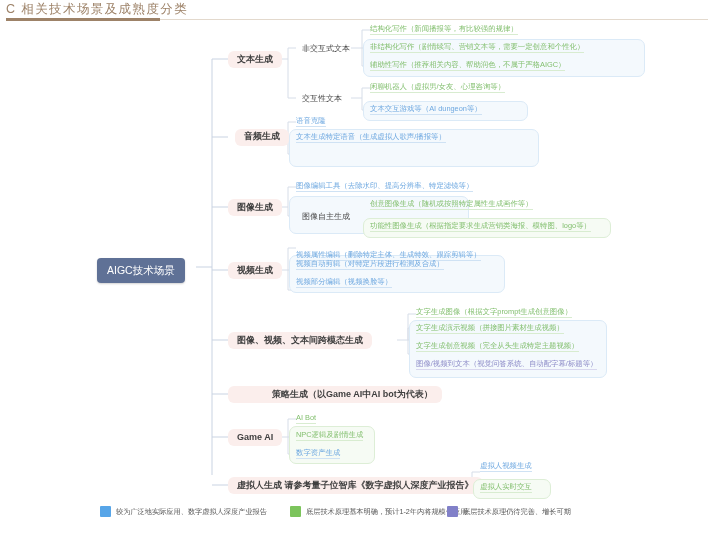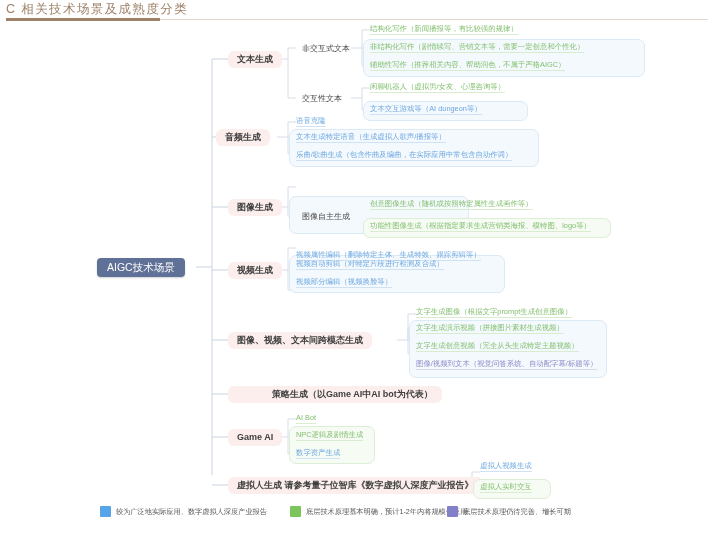--- a/index.html
+++ b/index.html
@@ -66,21 +66,21 @@
     align-items: center;
   }
 
   
   .node.root {
     background: #5f7196;
     color: #ffffff;
     border-radius: 4px;
     font-size: 10.5px;
     padding: 0 10px;
-    height: 19px;
+    height: 25px;
     box-shadow: 0 1px 2px rgba(0,0,0,0.18);
   }
 
   
   .node.l2 {
     background: #fbeeec;
     color: #3f3f3f;
     border-radius: 6px;
     font-size: 9px;
     font-weight: bold;
@@ -241,46 +241,43 @@
 
   <div class="leaf" style="left:370px; top:61px;">
     <span class="c-green">闲聊机器人（虚拟男/女友、心理咨询等）</span>
     <span class="underline u-green"></span>
   </div>
   <div class="leaf" style="left:370px; top:83px;">
     <span class="c-blue">文本交互游戏等（AI dungeon等）</span>
     <span class="underline u-blue"></span>
   </div>
 
-  <div class="node l2" style="left:216px; top:107px;">
+  <div class="node l2" style="left:235px; top:107px;font-family:Liberation Mono, monospace;">
     <span>音频生成</span>
   </div>
 
   <div class="panel blue" style="left:289px; top:107px; width:250px; height:38px;"></div>
 
   <div class="leaf" style="left:296px; top:95px;">
     <span class="c-blue">语音克隆</span>
     <span class="underline u-blue"></span>
   </div>
   <div class="leaf" style="left:296px; top:111px;">
     <span class="c-blue">文本生成特定语音（生成虚拟人歌声/播报等）</span>
     <span class="underline u-blue"></span>
   </div>
-  <div class="leaf" style="left:296px; top:129px;">
-    <span class="c-blue">乐曲/歌曲生成（包含作曲及编曲，在实际应用中常包含自动作词）</span>
-    <span class="underline u-blue"></span>
-  </div>
 
   <div class="node l2" style="left:228px; top:177px;">
     <span>图像生成</span>
   </div>
 
   <div class="panel blue" style="left:289px; top:174px; width:180px; height:38px;"></div>
 
   <div class="leaf" style="left:296px; top:160px;">
+    <span class="c-blue">图像编辑工具（去除水印、提高分辨率、特定滤镜等）</span>
     <span class="underline u-blue"></span>
   </div>
 
   <div class="node l3" style="left:296px; top:187px;">
     <span>图像自主生成</span>
   </div>
 
   <div class="panel green" style="left:363px; top:196px; width:248px; height:20px;"></div>
 
   <div class="leaf" style="left:370px; top:178px;">

